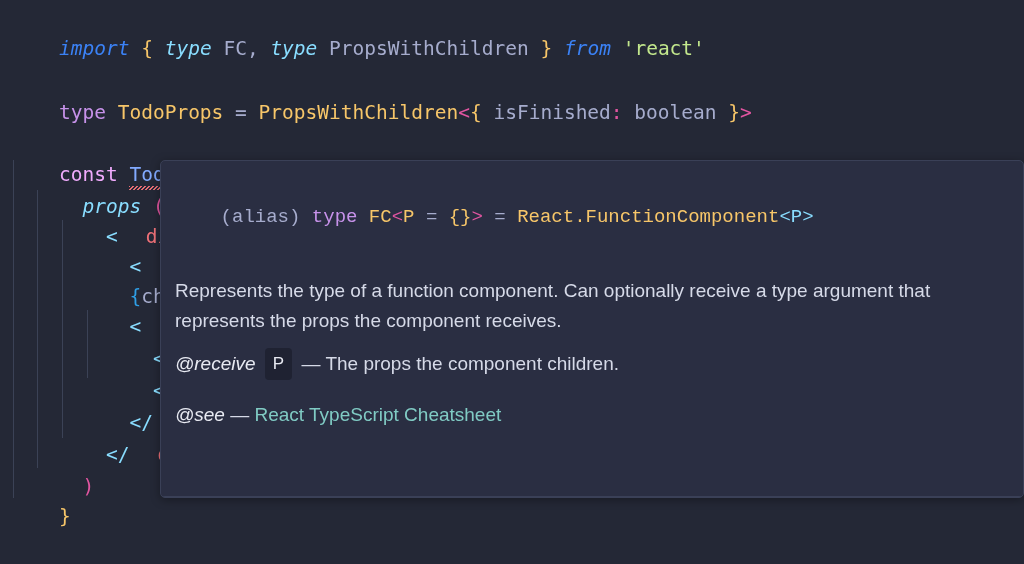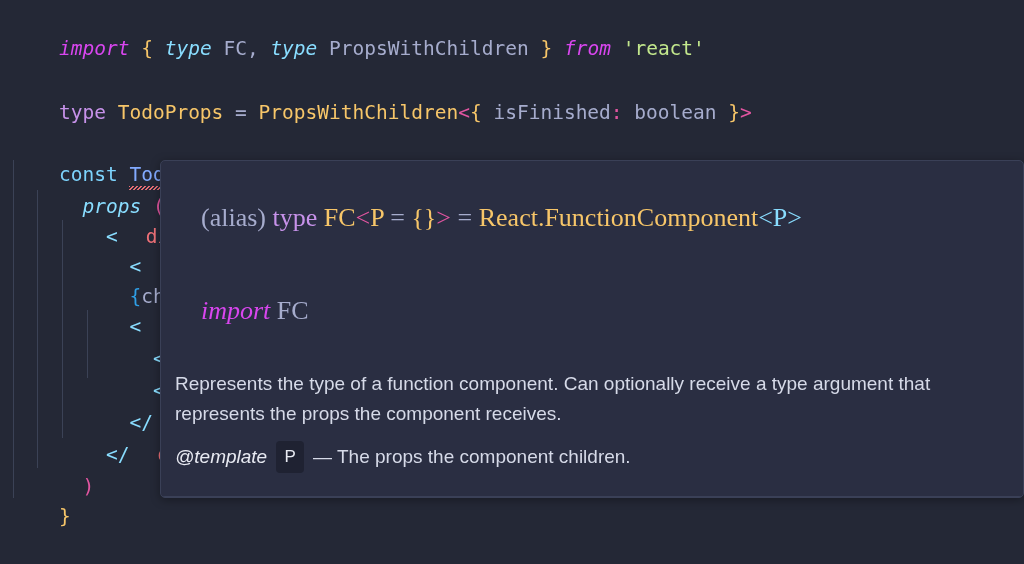--- a/index.html
+++ b/index.html
@@ -39,24 +39,24 @@
   }
 
   
   .guide {
     position: absolute;
     width: 1px;
     background: #3b4256;
   }
 
   
-  .kw-import   { color: #d946ef; font-style: italic; }
+  .kw-import   { color: #3b82f6; font-style: italic; }
   .kw-type-it  { color: #89ddff; font-style: italic; }
   .kw-type     { color: #c792ea; }
-  .kw-const    { color: #7dd3fc; }
+  .kw-const    { color: #f0abfc; }
   .kw-return   { color: #89ddff; font-style: italic; }
   .brace       { color: #f7c669; }
   .punc        { color: #a6accd; }
   .ident       { color: #a6accd; }
   .type-name   { color: #f7c669; }
   .var-name    { color: #82aaff; }
   .string      { color: #c3e88d; }
   .angle       { color: #e255a1; }
   .param       { color: #f07178; }
   .tag         { color: #f07178; margin-left: 28px; }
@@ -100,22 +100,22 @@
     height: 338px;
     background: #2a2e42;
     border: 1px solid #3a4057;
     border-radius: 5px;
     overflow: hidden;
     box-sizing: border-box;
     box-shadow: 0 2px 10px rgba(0,0,0,.35);
   }
   .tt-sig {
     padding: 10px 14px 0 14px;
-    font-family: Liberation Serif, serif;
-    font-size: 26px;
+    font-family: Liberation Mono, monospace;
+    font-size: 19px;
     line-height: 31px;
     white-space: pre;
   }
   .tt-body {
     padding: 6px 14px 0 14px;
     font-family: "Liberation Sans", sans-serif;
     font-size: 19px;
     line-height: 30px;
     color: #d6dae8;
   }
@@ -219,30 +219,27 @@
   </div>
 
 </div>
 
 <div id="tooltip">
 
   <div class="tt-sig">
     <span class="ident">(alias)</span><span class="punc"> </span><span class="kw-type">type</span><span class="punc"> </span><span class="type-name">FC</span><span class="angle">&lt;</span><span class="type-name">P</span><span class="punc"> </span><span class="ident">=</span><span class="punc"> </span><span class="brace">{}</span><span class="angle">&gt;</span><span class="punc"> </span><span class="ident">=</span><span class="punc"> </span><span class="type-name">React.FunctionComponent</span><span class="tag-brk">&lt;</span><span class="tag-brk">P</span><span class="tag-brk">&gt;</span>
   </div>
 
-  <div class="tt-sig" style="padding-top:0;">
-    <span class="kw-import">import</span><span class="punc"> </span><span class="ident">FC</span>
-  </div>
 
   <div class="tt-body">
 
     <div class="tt-para">Represents the type of a function component. Can optionally receive a type argument that represents the props the component receives.</div>
 
     <div class="tt-tag-row">
-      <span class="tt-tag">@template</span><span> </span><span class="tt-badge">P</span><span> </span><span>—</span><span> </span><span>The props the component children.</span>
+      <span class="tt-tag">@receive</span><span> </span><span class="tt-badge">P</span><span> </span><span>—</span><span> </span><span>The props the component children.</span>
     </div>
 
     <div class="tt-tag-row">
       <span class="tt-tag">@see</span><span> </span><span>—</span><span> </span><span class="tt-link">React TypeScript Cheatsheet</span>
     </div>
 
   </div>
 
   <div class="tt-sep"></div>
 </div>

